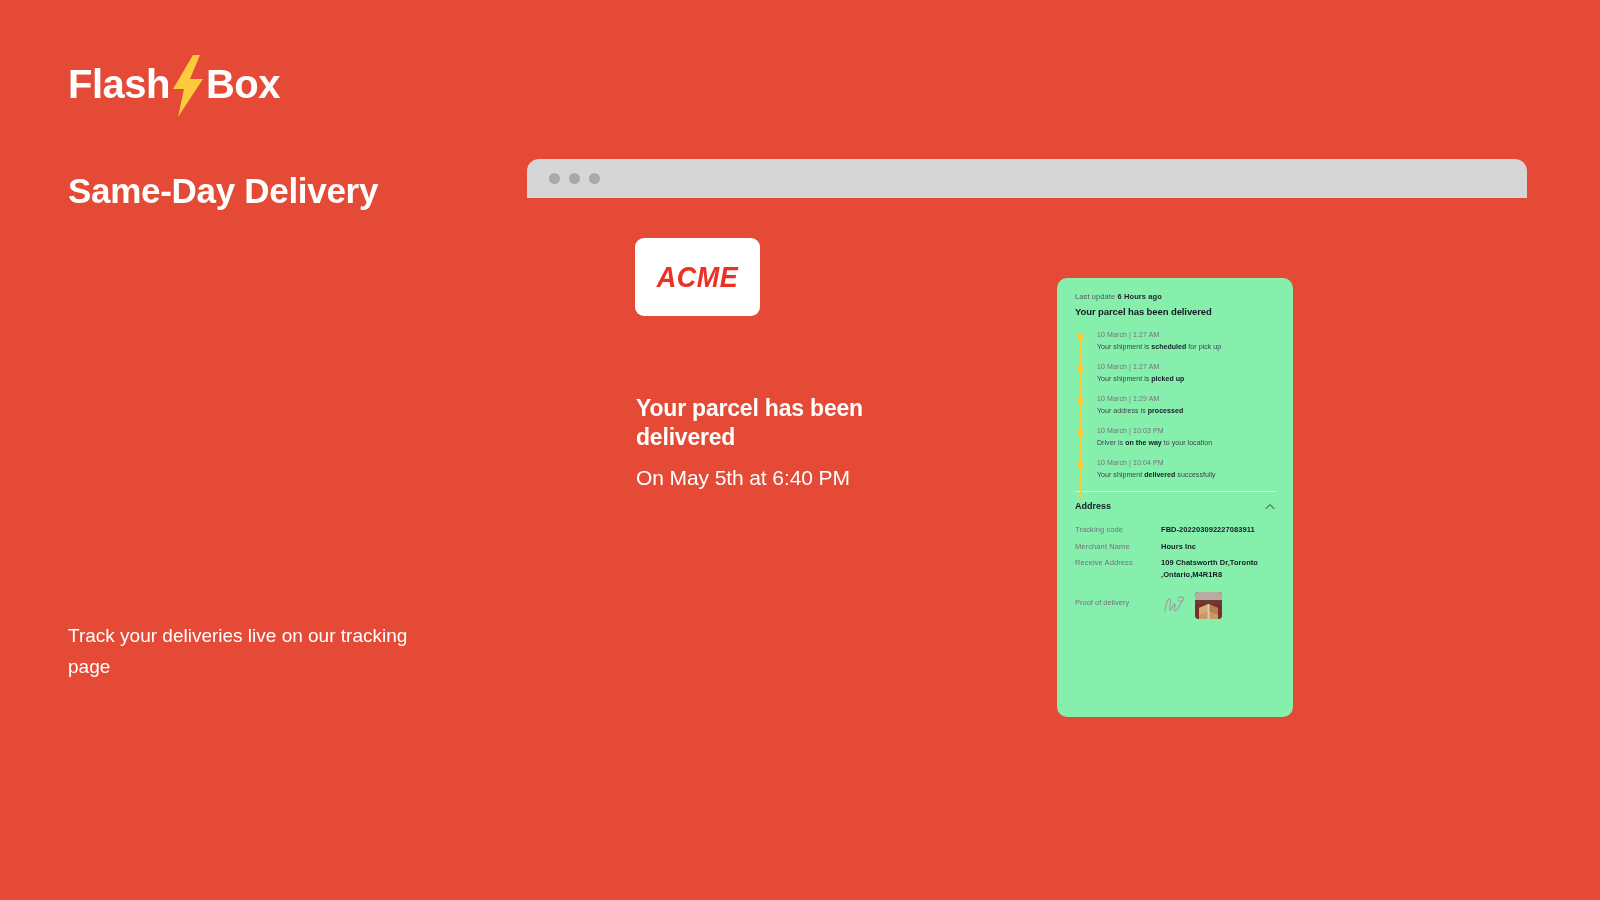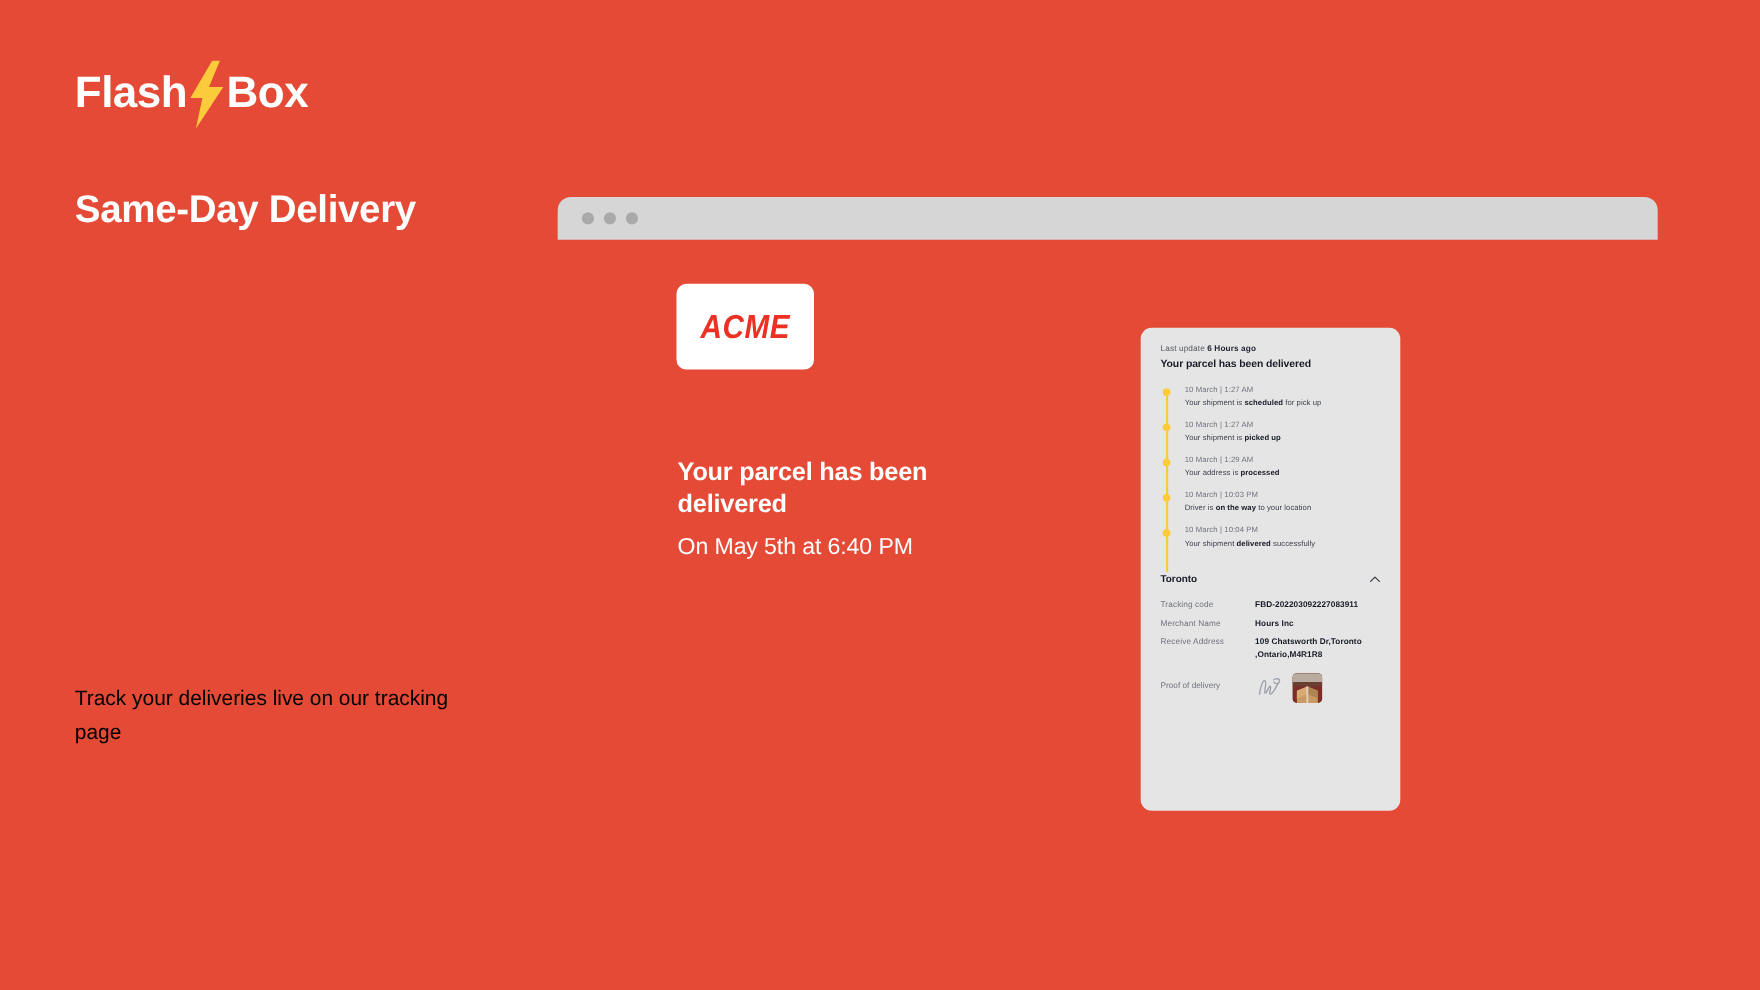--- a/index.html
+++ b/index.html
@@ -60,33 +60,32 @@
     line-height: 1.3;
     letter-spacing: -0.3px;
   }
 
   .subtext {
     position: absolute;
     left: 68px;
     top: 620px;
     width: 380px;
     font-size: 19px;
-    color: #000000;
+    color: #ffffff;
     line-height: 1.65;
     font-weight: normal;
   }
 
   
   .browser {
     position: absolute;
-    left: 507px;
+    left: 527px;
     top: 159px;
     width: 1000px;
     height: 562px;
-    margin-top: 20px;
   }
   .browser-chrome {
     position: absolute;
     left: 0; top: 0;
     width: 1000px;
     height: 39px;
     background: #d6d6d6;
     border-radius: 12px 12px 0 0;
     display: flex;
     align-items: center;
@@ -160,21 +159,21 @@
     letter-spacing: -0.1px;
   }
 
   
   .tracking-card {
     position: absolute;
     left: 530px;
     top: 80px;
     width: 236px;
     height: 439px;
-    background: #e5e5e5;
+    background: #86efac;
     border-radius: 10px;
     padding: 14px 18px 0 18px;
     overflow: hidden;
   }
   .tc-lastupdate {
     font-size: 7.5px;
     color: #565a63;
     margin-bottom: 5px;
     letter-spacing: 0.1px;
   }
@@ -376,21 +375,21 @@
         <div class="tl-item">
           <span class="tl-dot"></span>
           <div class="tl-time">10 March | 10:04 PM</div>
           <div class="tl-desc"><span>Your shipment </span><b>delivered</b><span> successfully</span></div>
         </div>
       </div>
 
       <div class="tc-divider"></div>
 
       <div class="tc-details-head">
-        <span class="tc-details-title">Toronto</span>
+        <span class="tc-details-title">Address</span>
         <span class="chev">
           <svg viewBox="0 0 10 7" xmlns="http://www.w3.org/2000/svg">
             <polyline points="1,5.6 5,1.6 9,5.6" fill="none" stroke="#2b2f3a" stroke-width="1" stroke-linecap="round" stroke-linejoin="round"></polyline>
           </svg>
         </span>
       </div>
 
       <div class="detail-row">
         <span class="detail-label">Tracking code</span>
         <span class="detail-value">FBD-202203092227083911</span>

